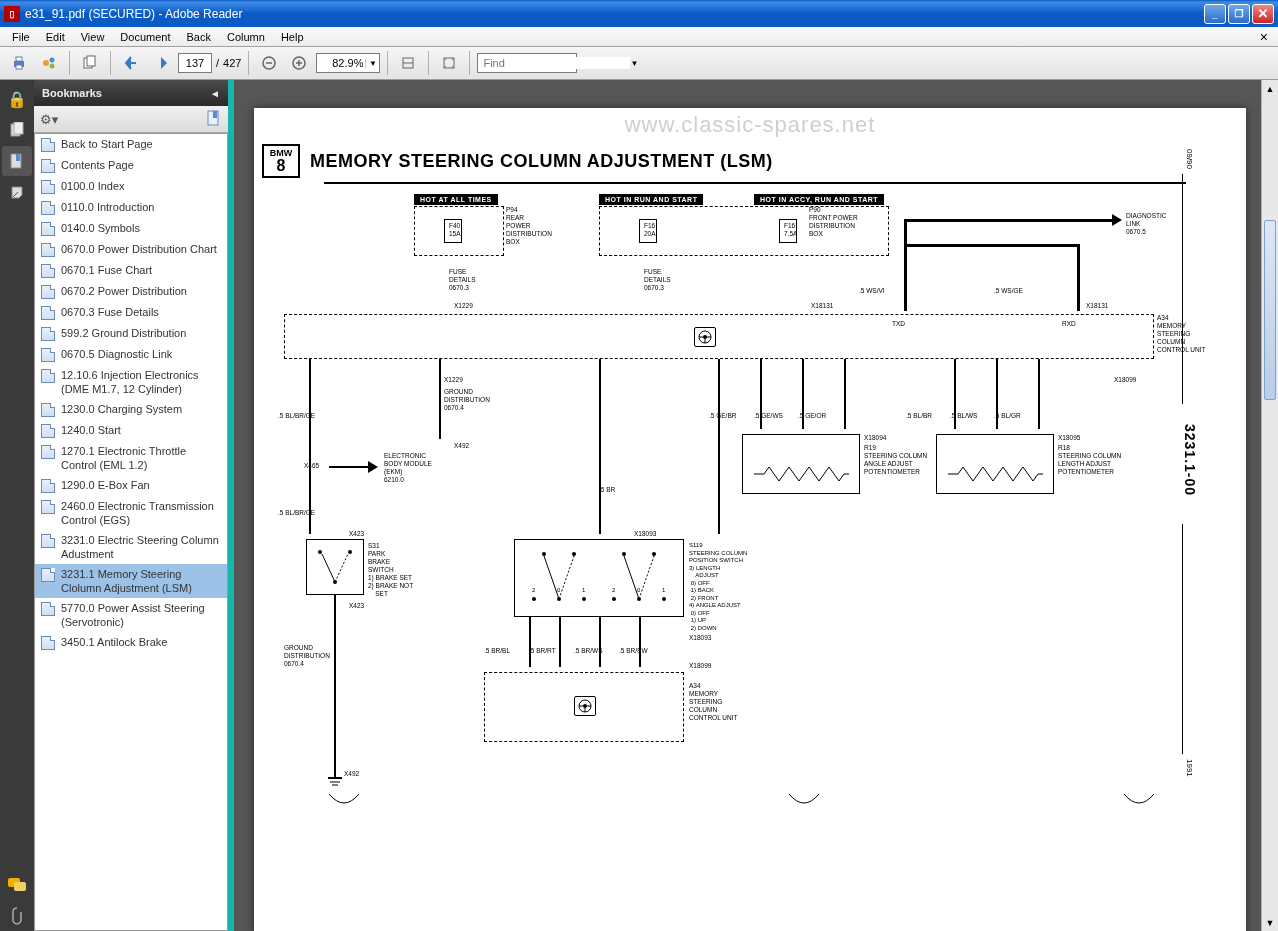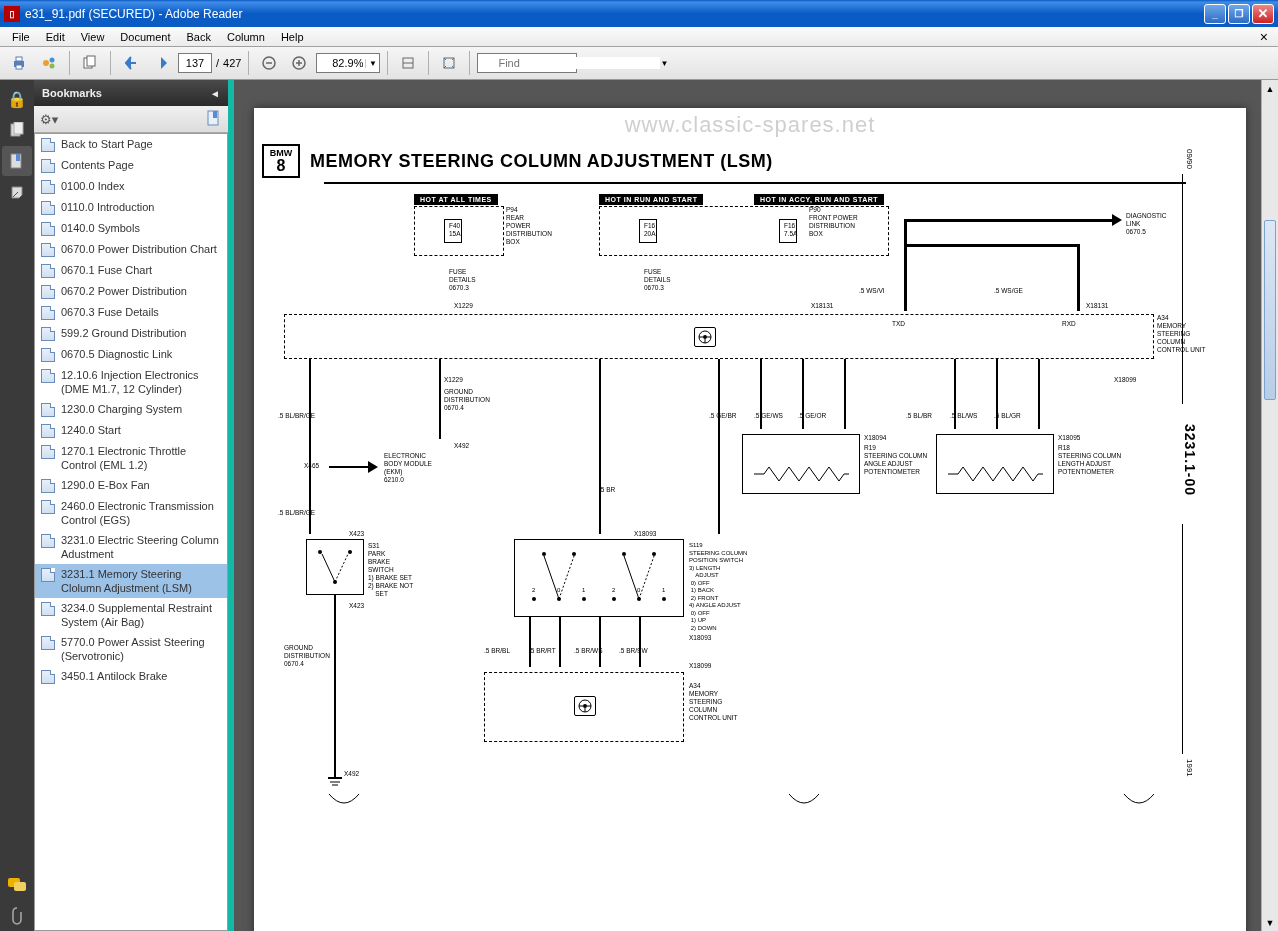--- a/index.html
+++ b/index.html
@@ -22,21 +22,21 @@
 
 .toolbar { height: 33px; background: linear-gradient(#f6f6f6,#e3e3e3); border-bottom: 1px solid #9a9a9a; display: flex; align-items: center; padding: 0 6px; gap: 4px; font-size: 11px; }
 .tbtn { width: 26px; height: 26px; border: 1px solid transparent; border-radius: 3px; display: flex; align-items: center; justify-content: center; font-size: 14px; cursor: default; }
 .tbtn svg { width: 16px; height: 16px; }
 .sep { width: 1px; height: 24px; background: #b0b0b0; margin: 0 3px; }
 .page-input { width: 34px; height: 20px; border: 1px solid #7a7a7a; text-align: center; font-size: 11px; }
 .zoom-box { display: flex; align-items: center; border: 1px solid #7a7a7a; height: 20px; background: #fff; }
 .zoom-box input { width: 48px; border: none; text-align: right; padding-right: 2px; font-size: 11px; }
 .zoom-box .dd { width: 14px; text-align: center; font-size: 8px; border-left: 1px solid #ccc; }
 .find-box { width: 100px; height: 20px; border: 1px solid #7a7a7a; display: flex; align-items: center; background: #fff; }
-.find-box input { flex: 1; border: none; padding: 0 20px; font-size: 11px; color: #888; }
+.find-box input { flex: 1; border: none; padding: 0 5px; font-size: 11px; color: #888; }
 
 
 .main { display: flex; height: calc(931px - 27px - 20px - 33px); }
 
 
 .rail { width: 34px; background: #3a3a3a; display: flex; flex-direction: column; align-items: center; padding-top: 4px; gap: 1px; }
 .rail-btn { width: 30px; height: 30px; display: flex; align-items: center; justify-content: center; color: #a48b5a; font-size: 16px; border-radius: 3px; cursor: default; }
 .rail-btn.active { background: #555; }
 .rail-spacer { flex: 1; }
 .rail-btn.comment { color: #f0b000; }
@@ -299,24 +299,20 @@
           <span class="bm-icon"></span>
           <span class="bm-label">2460.0 Electronic Transmission Control (EGS)</span>
         </div>
         <div class="bm-item">
           <span class="bm-icon"></span>
           <span class="bm-label">3231.0 Electric Steering Column Adustment</span>
         </div>
         <div class="bm-item selected">
           <span class="bm-icon"></span>
           <span class="bm-label">3231.1 Memory Steering Clolumn Adjustment (LSM)</span>
-        </div>
-        <div class="bm-item">
-          <span class="bm-icon"></span>
-          <span class="bm-label">3234.0 Supplemental Restraint System (Air Bag)</span>
         </div>
         <div class="bm-item">
           <span class="bm-icon"></span>
           <span class="bm-label">5770.0 Power Assist Steering (Servotronic)</span>
         </div>
         <div class="bm-item">
           <span class="bm-icon"></span>
           <span class="bm-label">3450.1 Antilock Brake</span>
         </div>
       </div>

